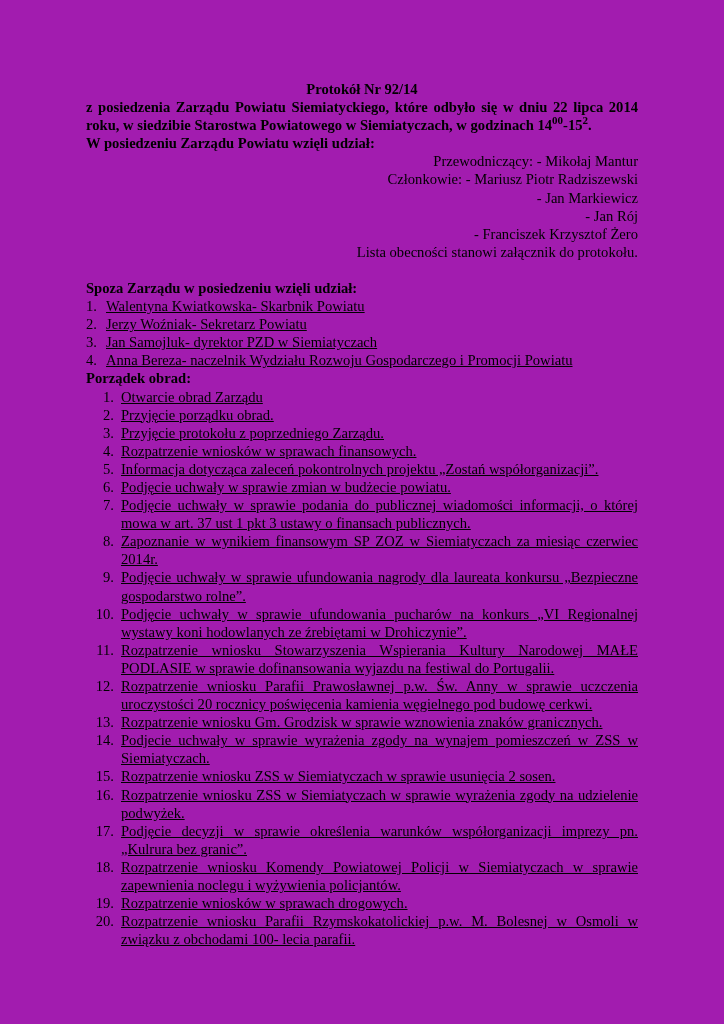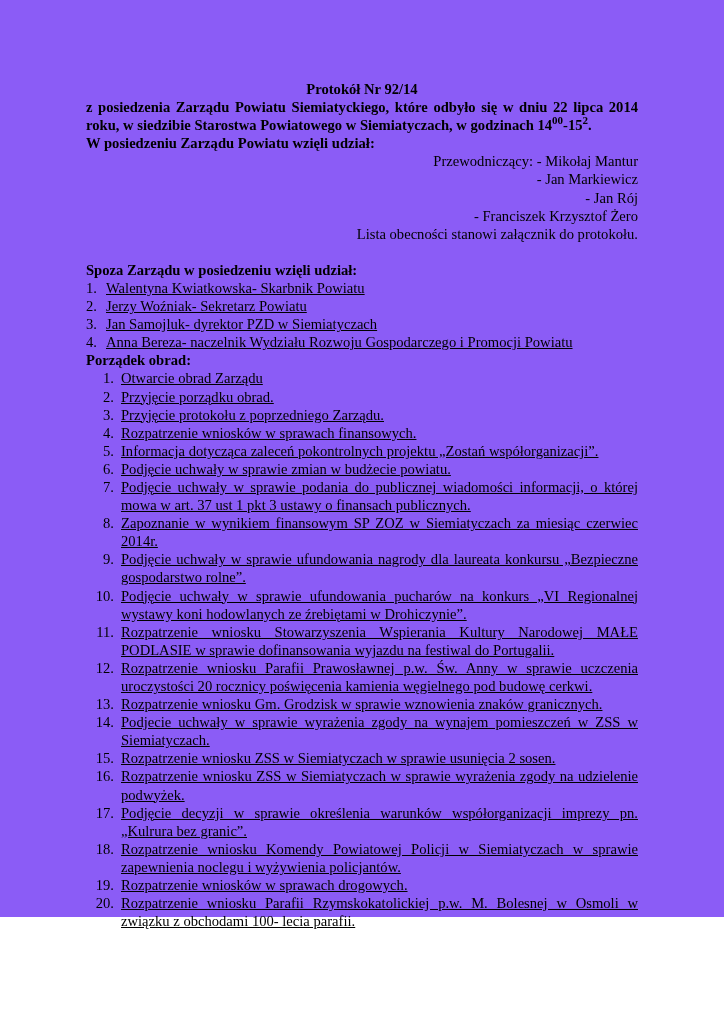--- a/index.html
+++ b/index.html
@@ -6,22 +6,22 @@
   html, body { background: #ffffff; }
   body {
     width: 724px;
     height: 1024px;
     font-family: "Liberation Serif", "DejaVu Serif", serif;
     color: #000000;
     overflow: hidden;
   }
   .page {
     width: 724px;
-    height: 917px;
-    background: #8b5cf6;
+    height: 1024px;
+    background: #a21caf;
     padding: 80px 86px 40px 86px;
     font-size: 14.6px;
     line-height: 18.1px;
   }
   .doc-title {
     font-size: 14.6px;
     font-weight: bold;
     text-align: center;
   }
   .intro-paragraph {
@@ -81,20 +81,21 @@
 
   <h1 class="doc-title">Protokół Nr 92/14</h1>
 
   <p class="intro-paragraph"><span>z posiedzenia Zarządu Powiatu Siemiatyckiego, które odbyło się w dniu 22 lipca 2014 roku, w siedzibie Starostwa Powiatowego w Siemiatyczach, w godzinach 14</span><sup>00</sup><span>-15</span><sup>2</sup><span>.</span></p>
 
   <div class="attendance-section">
     <div class="section-heading">W posiedzeniu Zarządu Powiatu wzięli udział:</div>
     <div>
 
     <div class="attendance-line">Przewodniczący: - Mikołaj Mantur</div>
+        <div class="attendance-line">Członkowie: - Mariusz Piotr Radziszewski</div>
         <div class="attendance-line">- Jan Markiewicz</div>
         <div class="attendance-line">- Jan Rój</div>
         <div class="attendance-line">- Franciszek Krzysztof Żero</div>
         <div class="attendance-line">Lista obecności stanowi załącznik do protokołu.</div>
       </div>
   </div>
 
   <div class="guests-section">
     <div class="section-heading">Spoza Zarządu w posiedzeniu wzięli udział:</div>
     <ol class="guest-list">

